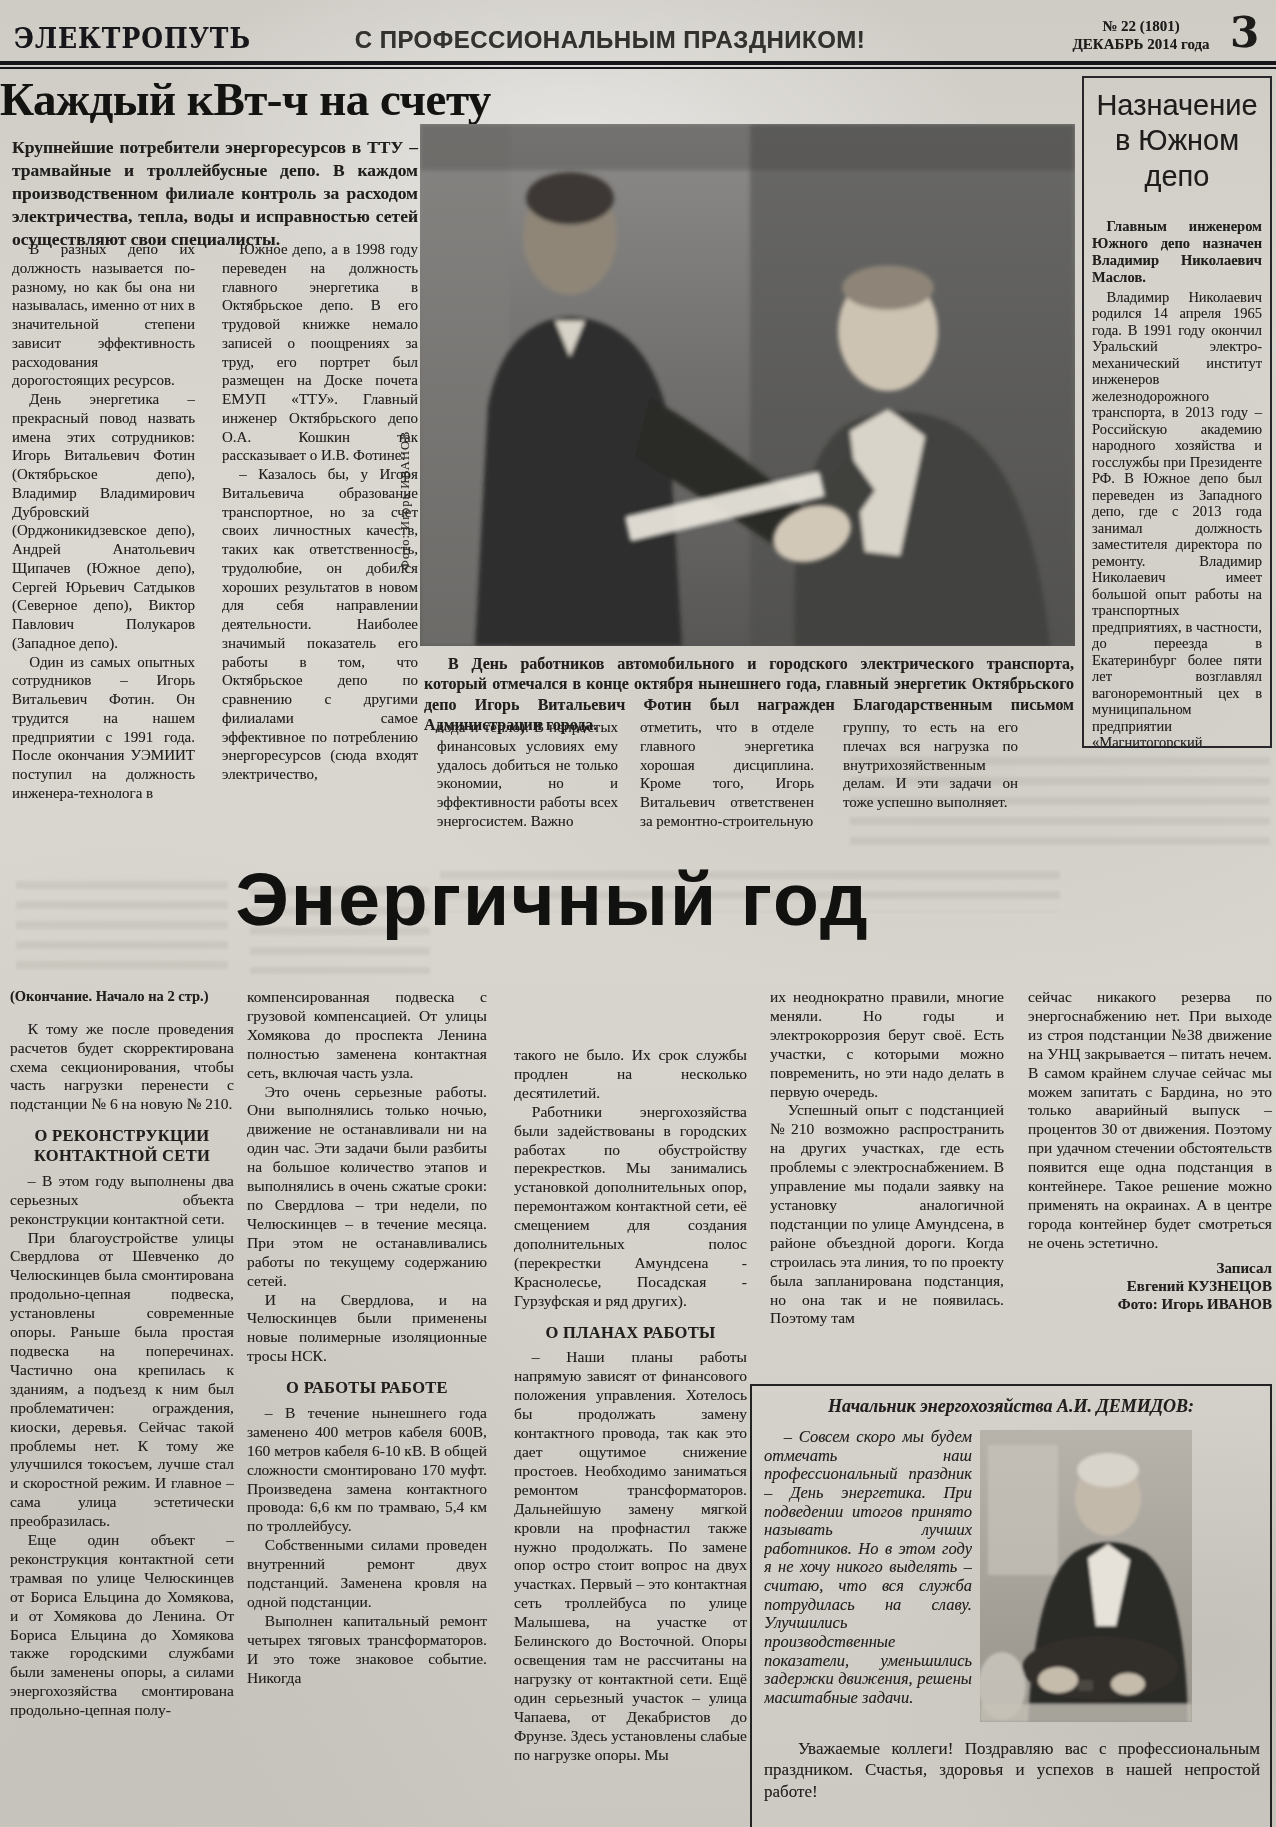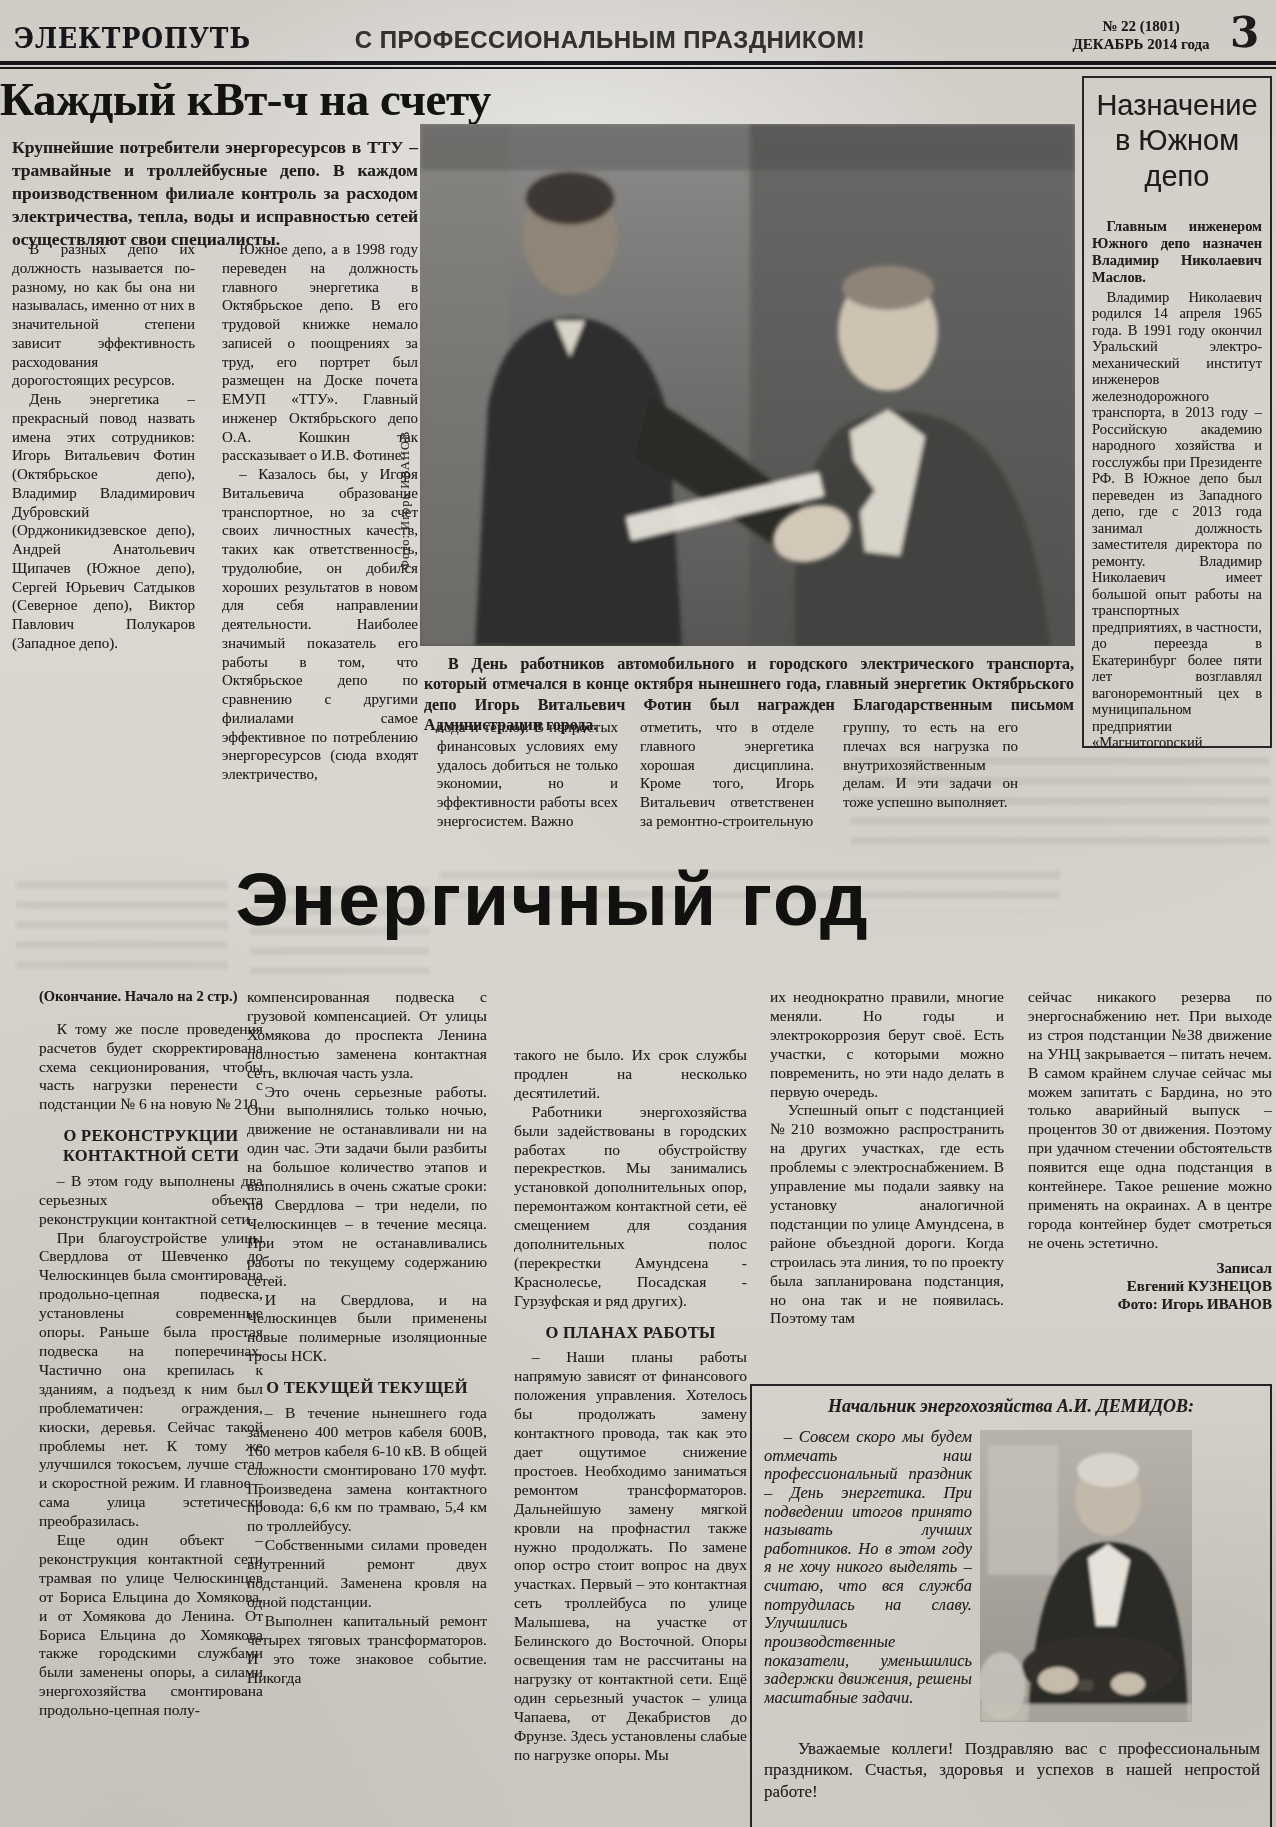--- a/index.html
+++ b/index.html
@@ -77,20 +77,21 @@
   </div>
   <div class="abs hrule" style="left:0; top:61px; width:1276px;"></div>
 
   <div class="abs headline1" style="left:0; top:72px; width:950px;">Каждый кВт-ч на счету</div>
 
   <div class="abs lead" style="left:12px; top:136px; width:406px;">Крупнейшие потребители энергоресурсов в ТТУ – трамвайные и троллейбусные депо. В каждом производственном филиале контроль за расходом электричества, тепла, воды и исправностью сетей осуществляют свои специалисты.</div>
 
   <div class="abs col body1" style="left:12px; top:240px; width:183px; height:628px;">
     <p>В разных депо их должность называется по-разному, но как бы она ни называлась, именно от них в значительной степени зависит эффективность расходования дорогостоящих ресурсов.</p>
     <p>День энергетика – прекрасный повод назвать имена этих сотрудников: Игорь Витальевич Фотин (Октябрьское депо), Владимир Владимирович Дубровский (Орджоникидзевское депо), Андрей Анатольевич Щипачев (Южное депо), Сергей Юрьевич Сатдыков (Северное депо), Виктор Павлович Полукаров (Западное депо).</p>
+    <p>Один из самых опытных сотрудников – Игорь Витальевич Фотин. Он трудится на нашем предприятии с 1991 года. После окончания УЭМИИТ поступил на должность инженера-технолога в</p>
   </div>
 
   <div class="abs col body1" style="left:222px; top:240px; width:196px; height:628px;">
     <p>Южное депо, а в 1998 году переведен на должность главного энергетика в Октябрьское депо. В его трудовой книжке немало записей о поощрениях за труд, его портрет был размещен на Доске почета ЕМУП «ТТУ». Главный инженер Октябрьского депо О.А. Кошкин так рассказывает о И.В. Фотине:</p>
     <p>– Казалось бы, у Игоря Витальевича образование транспортное, но за счет своих личностных качеств, таких как ответственность, трудолюбие, он добился хороших результатов в новом для себя направлении деятельности. Наиболее значимый показатель его работы в том, что Октябрьское депо по сравнению с другими филиалами самое эффективное по потреблению энергоресурсов (сюда входят электричество,</p>
   </div>
 
   <div class="abs vcred" style="left:398px; top:290px; height:280px;">Фото: Игорь ИВАНОВ</div>
 
   <div class="abs" style="left:420px; top:124px; width:655px; height:522px;">
@@ -143,34 +144,34 @@
   </div>
 
   <div class="abs sidebox" style="left:1082px; top:76px; width:190px; height:672px;">
     <div class="sidetitle">Назначение в Южном депо</div>
     <div class="sidelead">Главным инженером Южного депо назначен Владимир Николаевич Маслов.</div>
     <div class="sidebody">Владимир Николаевич родился 14 апреля 1965 года. В 1991 году окончил Уральский электро-механический институт инженеров железнодорожного транспорта, в 2013 году – Российскую академию народного хозяйства и госслужбы при Президенте РФ. В Южное депо был переведен из Западного депо, где с 2013 года занимал должность заместителя директора по ремонту. Владимир Николаевич имеет большой опыт работы на транспортных предприятиях, в частности, до переезда в Екатеринбург более пяти лет возглавлял вагоноремонтный цех в муниципальном предприятии «Магнитогорский городской транспорт».</div>
   </div>
 
   <div class="abs headline2" style="left:0; top:856px; width:1105px;">Энергичный год</div>
 
-  <div class="abs col body2" style="left:10px; top:988px; width:224px; height:836px;margin-left:29px;">
+  <div class="abs col body2" style="left:10px; top:988px; width:224px; height:836px;">
     <p class="note">(Окончание. Начало  на 2 стр.)</p>
     <p>К тому же после проведения расчетов будет скорректирована схема секционирования, чтобы часть нагрузки перенести с подстанции № 6 на новую № 210.</p>
     <h3 class="subhead">О РЕКОНСТРУКЦИИ КОНТАКТНОЙ СЕТИ</h3>
     <p>– В этом году выполнены два серьезных объекта реконструкции контактной сети.</p>
     <p>При благоустройстве улицы Свердлова от Шевченко до Челюскинцев была смонтирована продольно-цепная подвеска, установлены современные опоры. Раньше была простая подвеска на поперечинах. Частично она крепилась к зданиям, а подъезд к ним был проблематичен: ограждения, киоски, деревья. Сейчас такой проблемы нет. К тому же улучшился токосъем, лучше стал и скоростной режим. И главное – сама улица эстетически преобразилась.</p>
     <p>Еще один объект – реконструкция контактной сети трамвая по улице Челюскинцев от Бориса Ельцина до Хомякова, и от Хомякова до Ленина. От Бориса Ельцина до Хомякова также городскими службами были заменены опоры, а силами энергохозяйства смонтирована продольно-цепная полу-</p>
   </div>
 
   <div class="abs col body2" style="left:247px; top:988px; width:240px; height:836px;">
     <p style="text-indent:0">компенсированная подвеска с грузовой компенсацией. От улицы Хомякова до проспекта Ленина полностью заменена контактная сеть, включая часть узла.</p>
     <p>Это очень серьезные работы. Они выполнялись только ночью, движение не останавливали ни на один час. Эти задачи были разбиты на большое количество этапов и выполнялись в очень сжатые сроки: по Свердлова – три недели, по Челюскинцев – в течение месяца. При этом не останавливались работы по текущему содержанию сетей.</p>
     <p>И на Свердлова, и на Челюскинцев были применены новые полимерные изоляционные тросы НСК.</p>
-    <h3 class="subhead">О ТЕКУЩЕЙ ТЕКУЩЕЙ</h3>
+    <h3 class="subhead">О РАБОТЫ РАБОТЕ</h3>
     <p>– В течение нынешнего года заменено 400 метров кабеля 600В, 160 метров кабеля 6-10 кВ. В общей сложности смонтировано 170 муфт. Произведена замена контактного провода: 6,6 км по трамваю, 5,4 км по троллейбусу.</p>
     <p>Собственными силами проведен внутренний ремонт двух подстанций. Заменена кровля на одной подстанции.</p>
     <p>Выполнен капитальный ремонт четырех тяговых трансформаторов. И это тоже знаковое событие. Никогда</p>
   </div>
 
   <div class="abs col body2" style="left:514px; top:1046px; width:233px; height:836px;">
     <p style="text-indent:0">такого не было. Их срок службы продлен на несколько десятилетий.</p>
     <p>Работники энергохозяйства были задействованы в городских работах по обустройству перекрестков. Мы занимались установкой дополнительных опор, перемонтажом контактной сети, её смещением для создания дополнительных полос (перекрестки Амундсена - Краснолесье, Посадская - Гурзуфская и ряд других).</p>
     <h3 class="subhead">О ПЛАНАХ РАБОТЫ</h3>
     <p>– Наши планы работы напрямую зависят от финансового положения управления. Хотелось бы продолжать замену контактного провода, так как это дает ощутимое снижение простоев. Необходимо заниматься ремонтом трансформаторов. Дальнейшую замену мягкой кровли на профнастил также нужно продолжать. По замене опор остро стоит вопрос на двух участках. Первый – это контактная сеть троллейбуса по улице Малышева, на участке от Белинского до Восточной. Опоры освещения там не рассчитаны на нагрузку от контактной сети. Ещё один серьезный участок – улица Чапаева, от Декабристов до Фрунзе. Здесь установлены слабые по нагрузке опоры. Мы</p>

